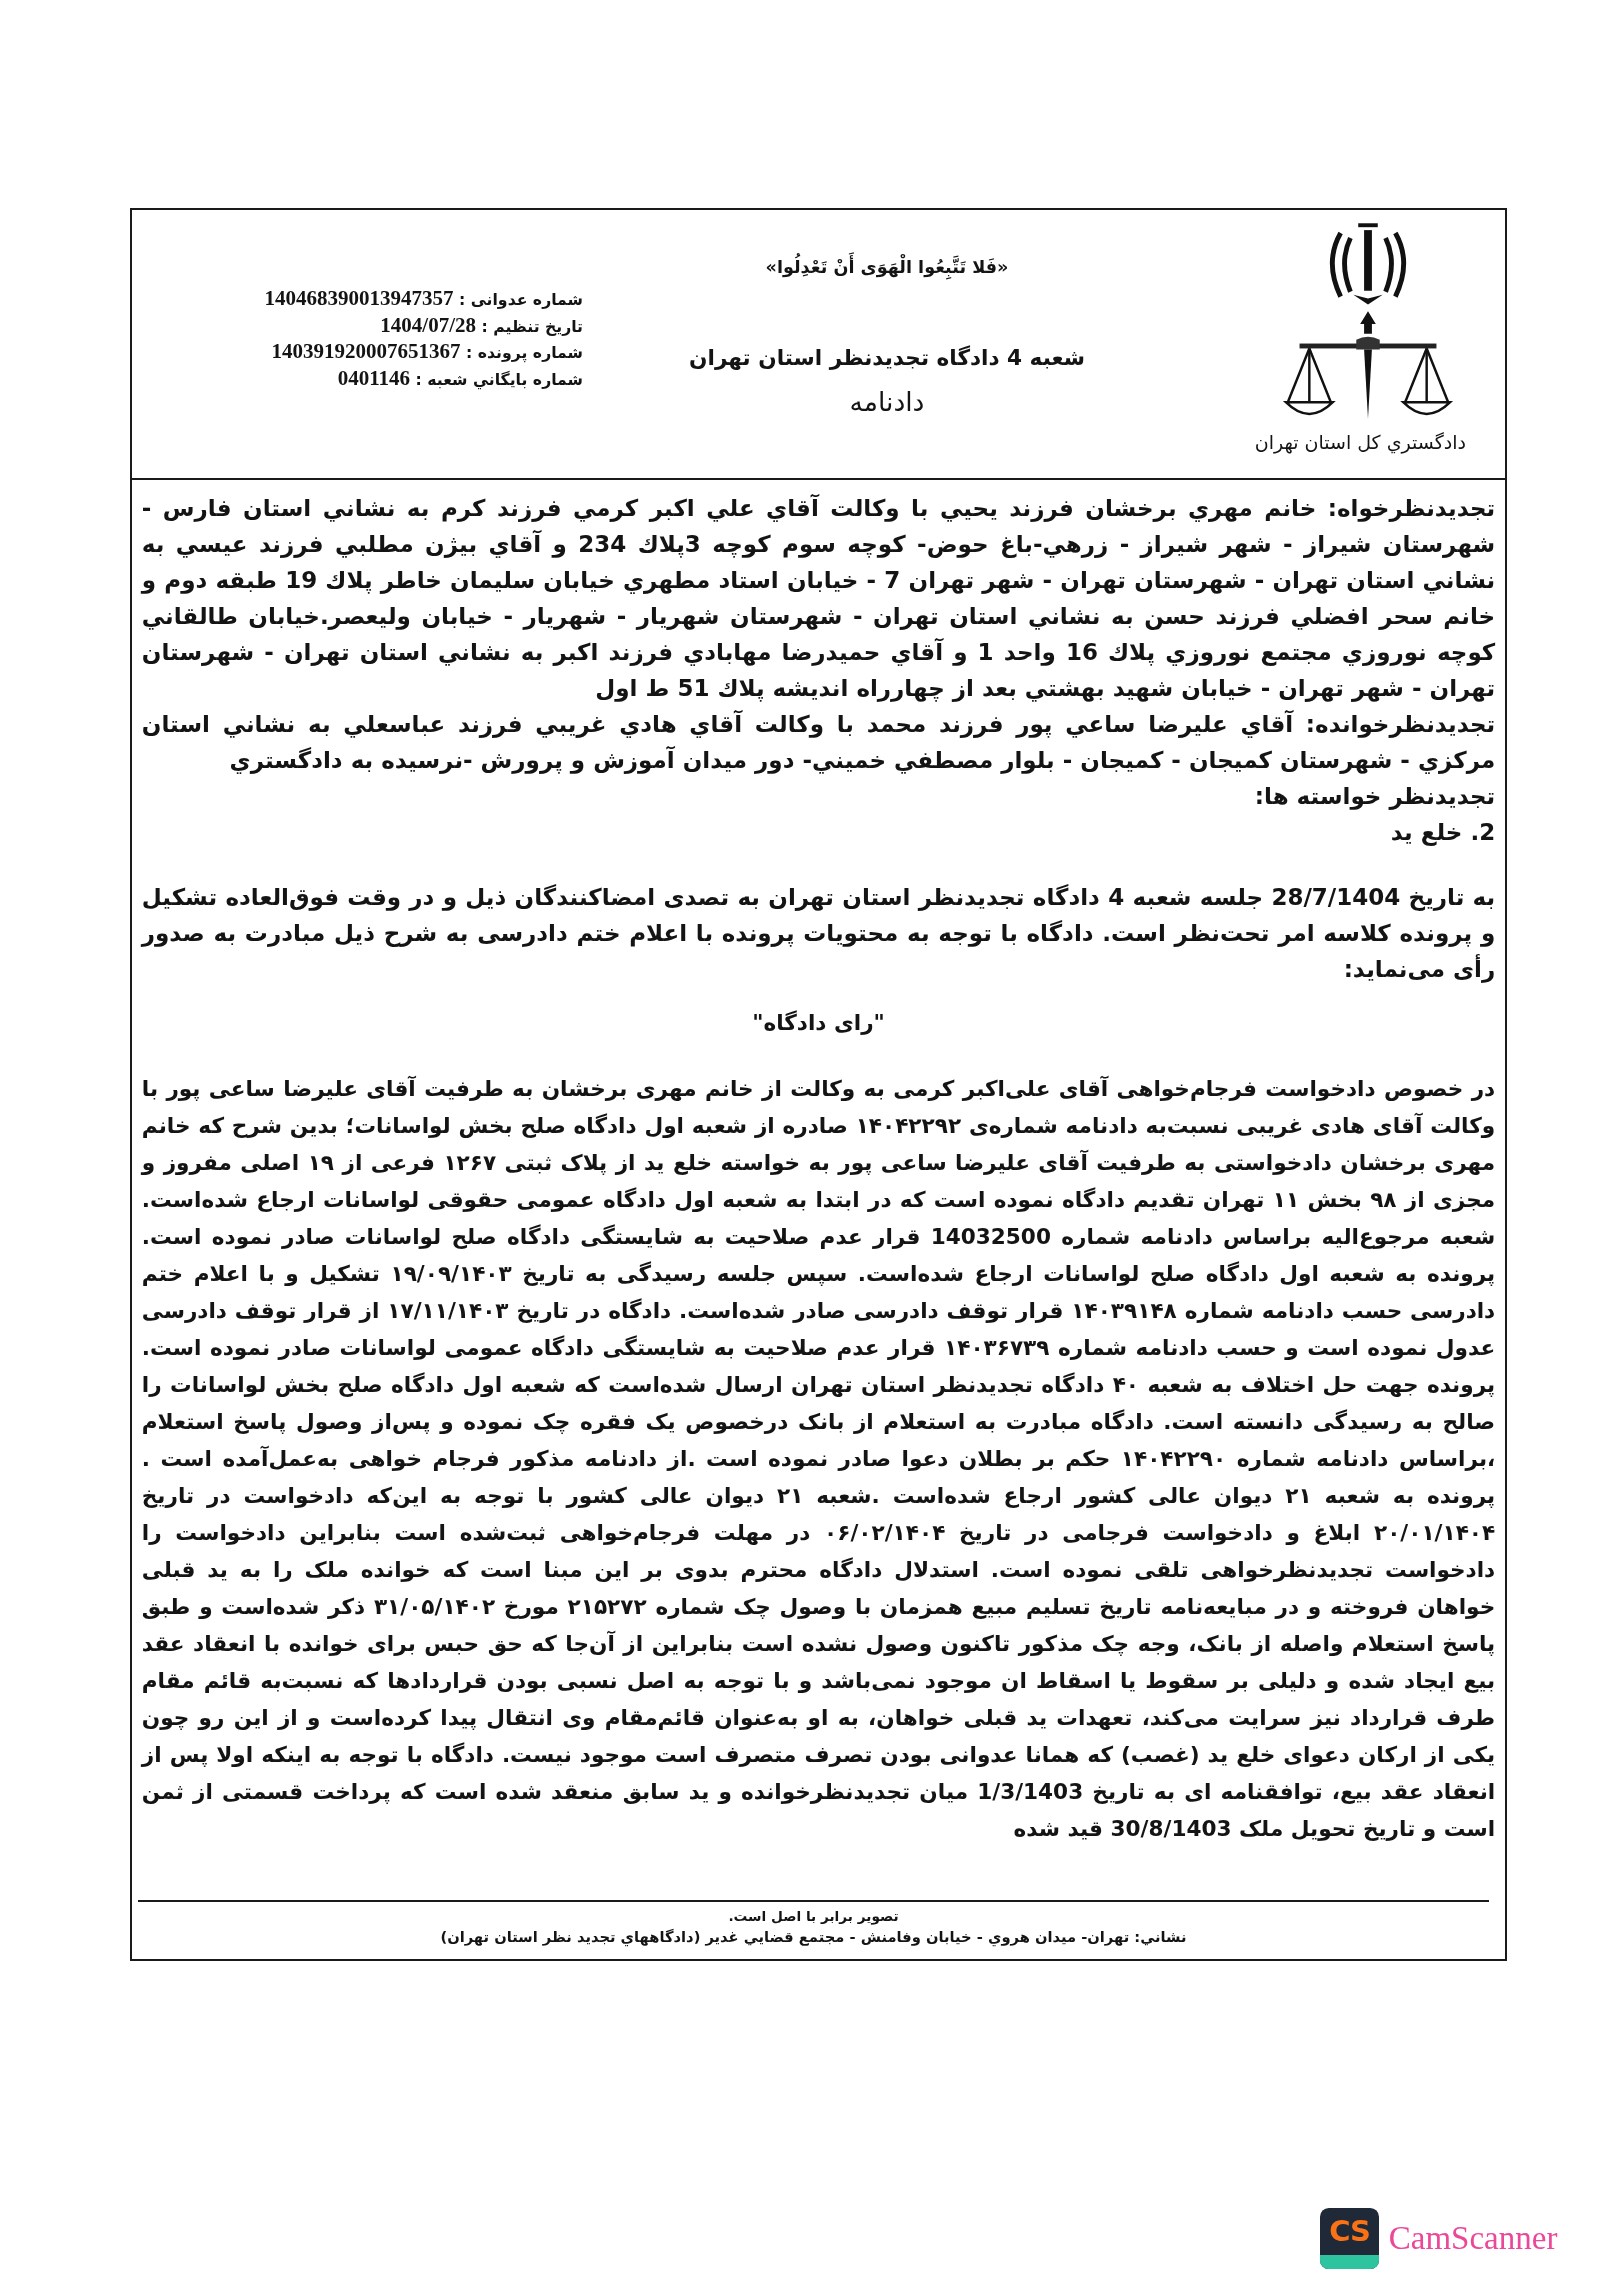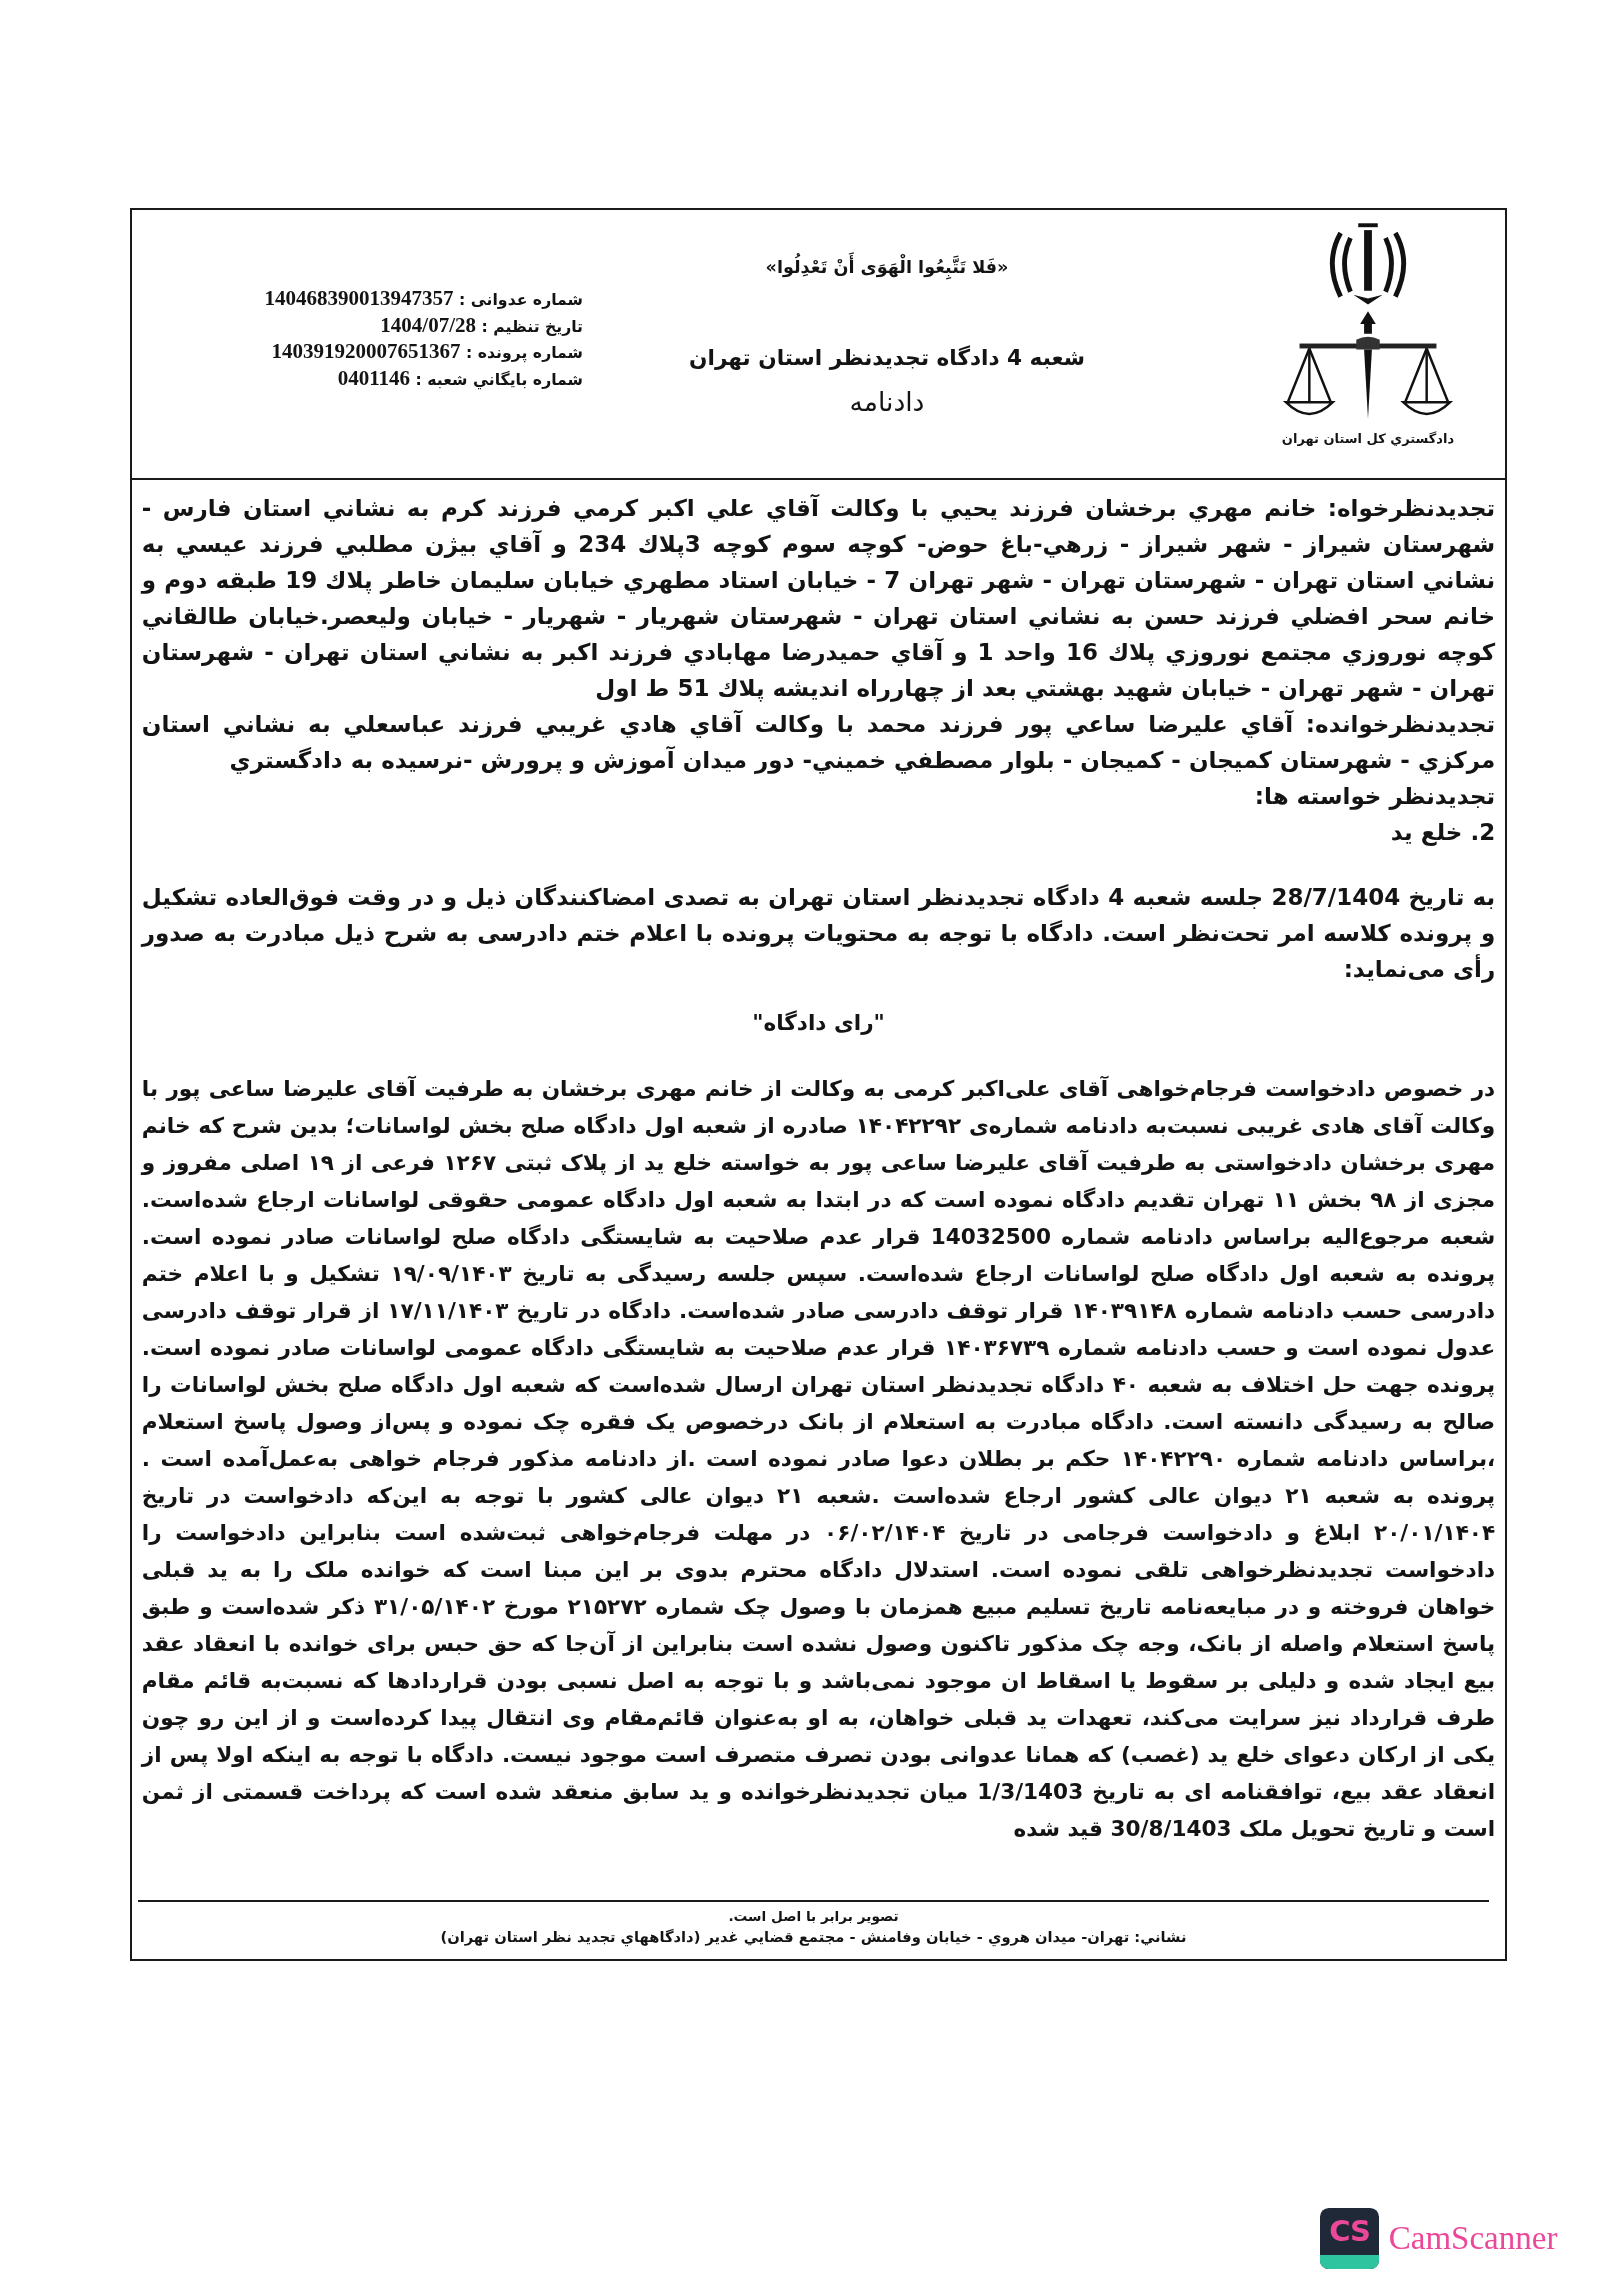--- a/index.html
+++ b/index.html
@@ -14,21 +14,21 @@
     .header {
       position: absolute; left: 0; top: 0; right: 0; height: 268px;
       border-bottom: 2.9px solid #1a1a1a;
     }
     .emblem {
       position: absolute; right: 39px; top: 7.8px; width: 196px; height: 255px;
       text-align: center;
     }
     .emblem svg { display: block; margin: 0 auto; }
     .emblem-caption {
-      font-weight: bold; font-size: 13px; direction: rtl; margin-top: 2px; white-space: nowrap;
+      font-weight: normal; font-size: 19px; direction: rtl; margin-top: 2px; white-space: nowrap;
     }
     .verse {
       position: absolute; left: 549px; top: 47px; width: 412px; text-align: center;
       font-weight: bold; font-size: 17.6px; direction: rtl;
     }
     .court-name {
       position: absolute; left: 510px; top: 135px; width: 490px; text-align: center;
       font-weight: bold; font-size: 21.6px; direction: rtl;
     }
     .doc-type {
@@ -55,21 +55,21 @@
     .footer-line1 { font-weight: bold; font-size: 13.7px; margin-top: 5.9px; }
     .footer-line2 { font-weight: bold; font-size: 14.7px; margin-top: 3.9px; }
     .camscanner {
       position: absolute; left: 1320px; top: 2208px; display: flex; align-items: center;
     }
     .cs-logo {
       width: 59px; height: 61px; border-radius: 8.8px; background: #1f2937; position: relative; overflow: hidden;
     }
     .cs-logo .cs-bar { position: absolute; left: 0; right: 0; bottom: 0; height: 13.7px; background: #2ec4a0; }
     .cs-logo .cs-text {
-      position: absolute; left: 0; right: 0; top: 5.9px; text-align: center; color: #ec4899;
+      position: absolute; left: 0; right: 0; top: 5.9px; text-align: center; color: #f97316;
       font-family: "DejaVu Sans", sans-serif; font-weight: bold; font-size: 29px; letter-spacing: -1px;
     }
     .cs-name {
       margin-left: 9.8px; font-family: "Liberation Serif", serif; font-size: 33px; color: #ec4899;
     }
   </style>
 </head>
 <body>
 
 <div class="page-frame">

